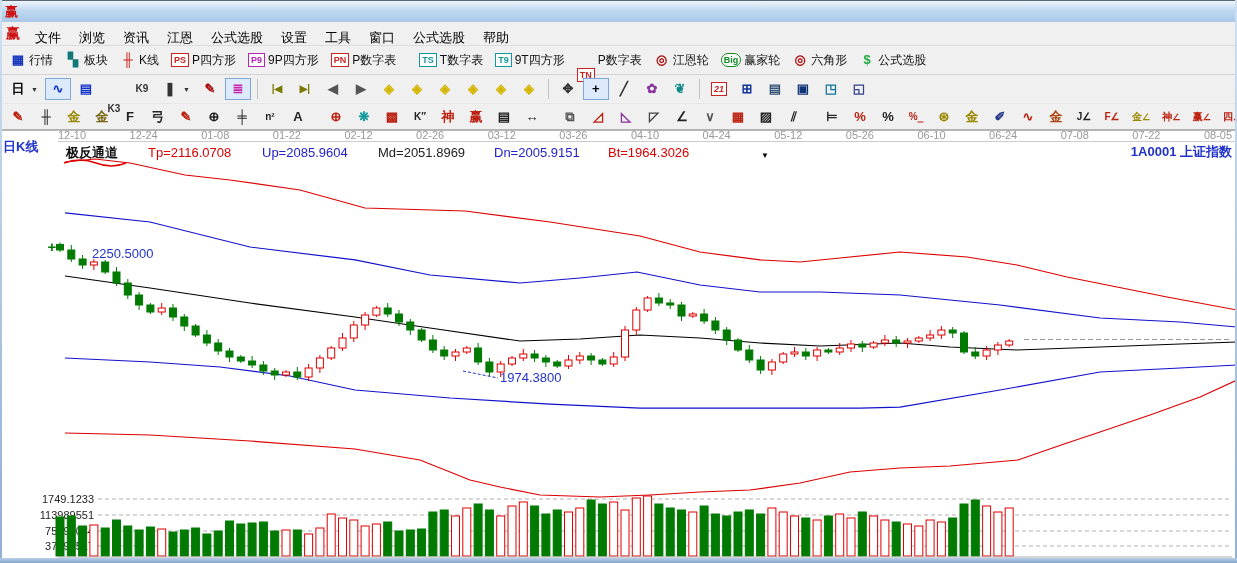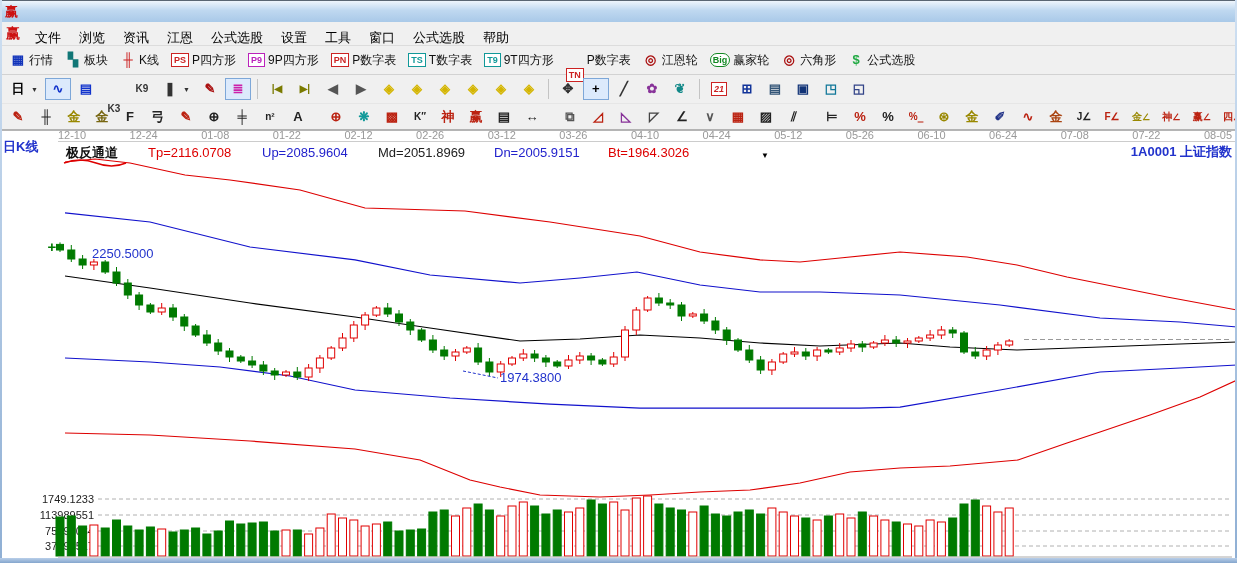--- a/index.html
+++ b/index.html
@@ -70,21 +70,21 @@
       </span>
       <span class="tb-btn">
         <span class="tbadge" style="color: rgb(187, 34, 187); border-color: rgb(187, 34, 187);">P9</span>
         <span class="tb-label">9P四方形</span>
       </span>
       <span class="tb-btn">
         <span class="tbadge" style="color: rgb(204, 34, 34); border-color: rgb(204, 34, 34);">PN</span>
         <span class="tb-label">P数字表</span>
       </span>
       <span class="tb-btn">
-        <span class="tbadge" style="color: rgb(17, 153, 153); border-color: rgb(17, 153, 153);">TS</span>
+        <span class="tbadge" style="color: rgb(17, 153, 153); border-color: rgb(17, 153, 153); margin-left: 11px;">TS</span>
         <span class="tb-label">T数字表</span>
       </span>
       <span class="tb-btn">
         <span class="tbadge" style="color: rgb(17, 153, 153); border-color: rgb(17, 153, 153);">T9</span>
         <span class="tb-label">9T四方形</span>
       </span>
       <span class="tb-btn">
         <span class="tbadge" style="color: rgb(204, 34, 34); border-color: rgb(204, 34, 34); margin-top: 29px;">TN</span>
         <span class="tb-label">P数字表</span>
       </span>

